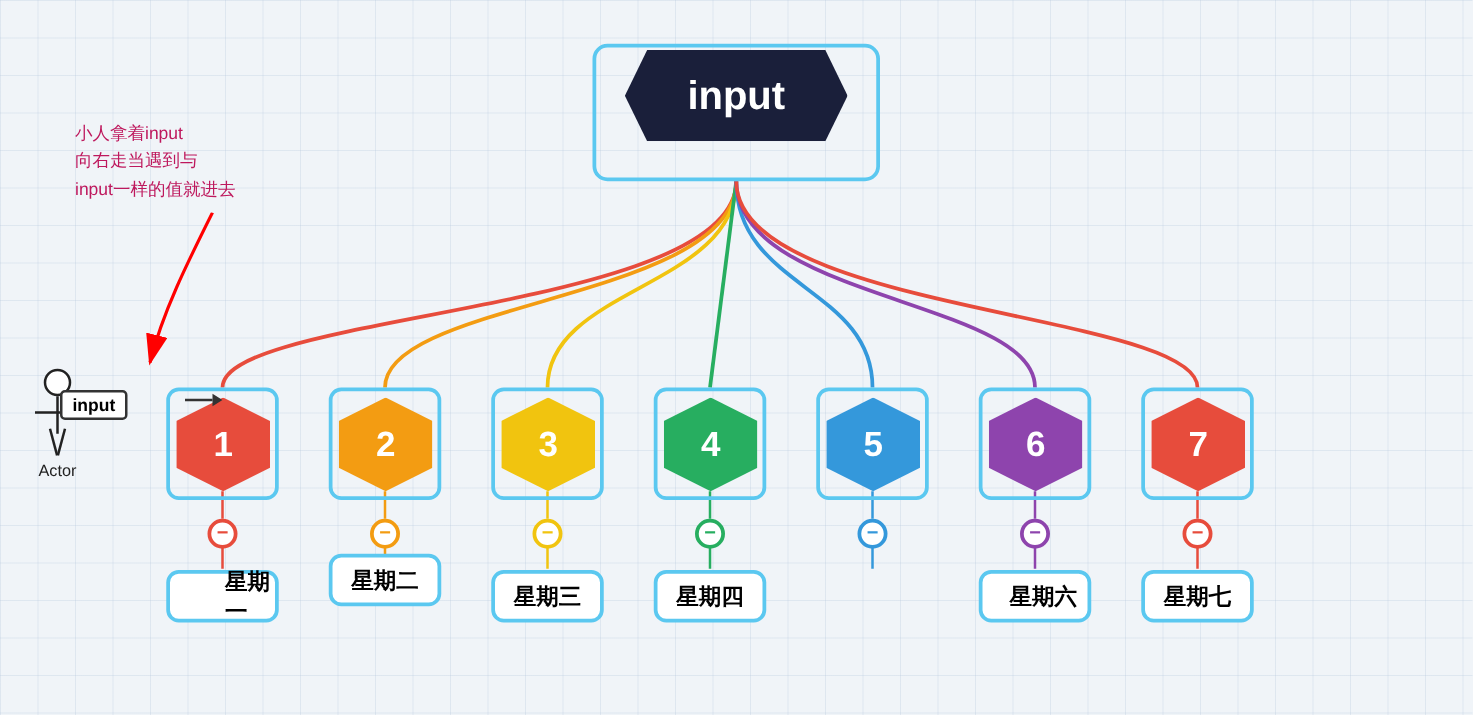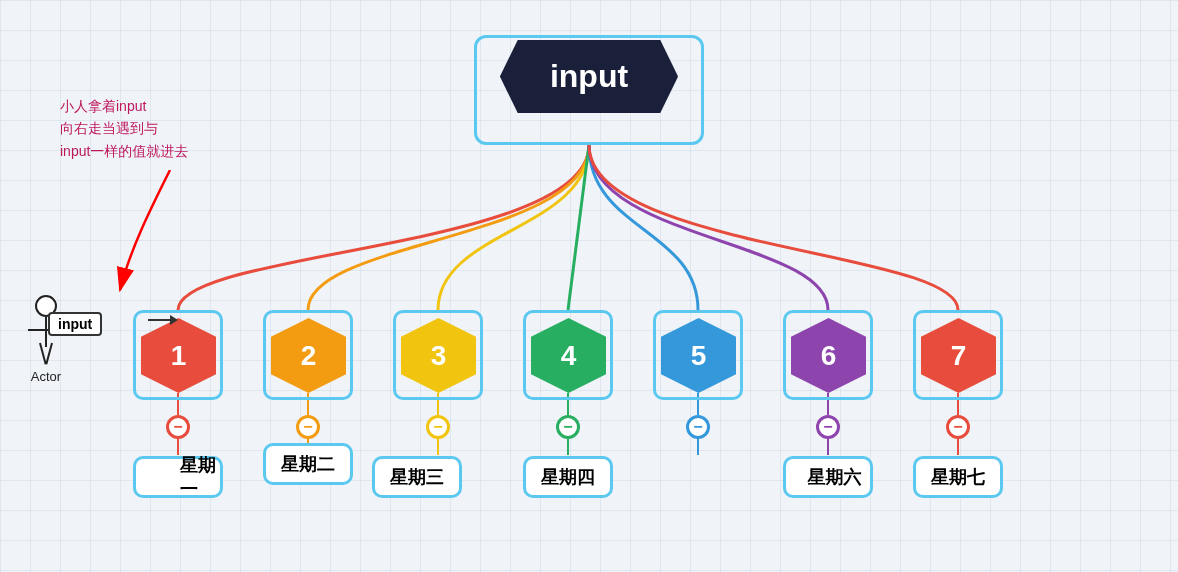--- a/index.html
+++ b/index.html
@@ -250,21 +250,21 @@
   <div class="day-label" style="left:133px; top:456px;padding-left:44px;">星期一</div>
 
   <div class="day-node-wrapper" style="left:263px; top:310px;"></div>
   <div class="day-node" style="left:271px; top:318px; background:#f39c12;">2</div>
   <div class="connector-circle" style="left:296px; top:415px; border-color:#f39c12; color:#f39c12;"></div>
   <div class="day-label" style="left:263px; top:443px;">星期二</div>
 
   <div class="day-node-wrapper" style="left:393px; top:310px;"></div>
   <div class="day-node" style="left:401px; top:318px; background:#f1c40f;">3</div>
   <div class="connector-circle" style="left:426px; top:415px; border-color:#f1c40f; color:#f1c40f;"></div>
-  <div class="day-label" style="left:372px; top:456px;">星期三</div>
+  <div class="day-label" style="left:393px; top:456px;">星期三</div>
 
   <div class="day-node-wrapper" style="left:523px; top:310px;"></div>
   <div class="day-node" style="left:531px; top:318px; background:#27ae60;">4</div>
   <div class="connector-circle" style="left:556px; top:415px; border-color:#27ae60; color:#27ae60;"></div>
   <div class="day-label" style="left:523px; top:456px;">星期四</div>
 
   <div class="day-node-wrapper" style="left:653px; top:310px;"></div>
   <div class="day-node" style="left:661px; top:318px; background:#3498db;">5</div>
   <div class="connector-circle" style="left:686px; top:415px; border-color:#3498db; color:#3498db;"></div>
 

